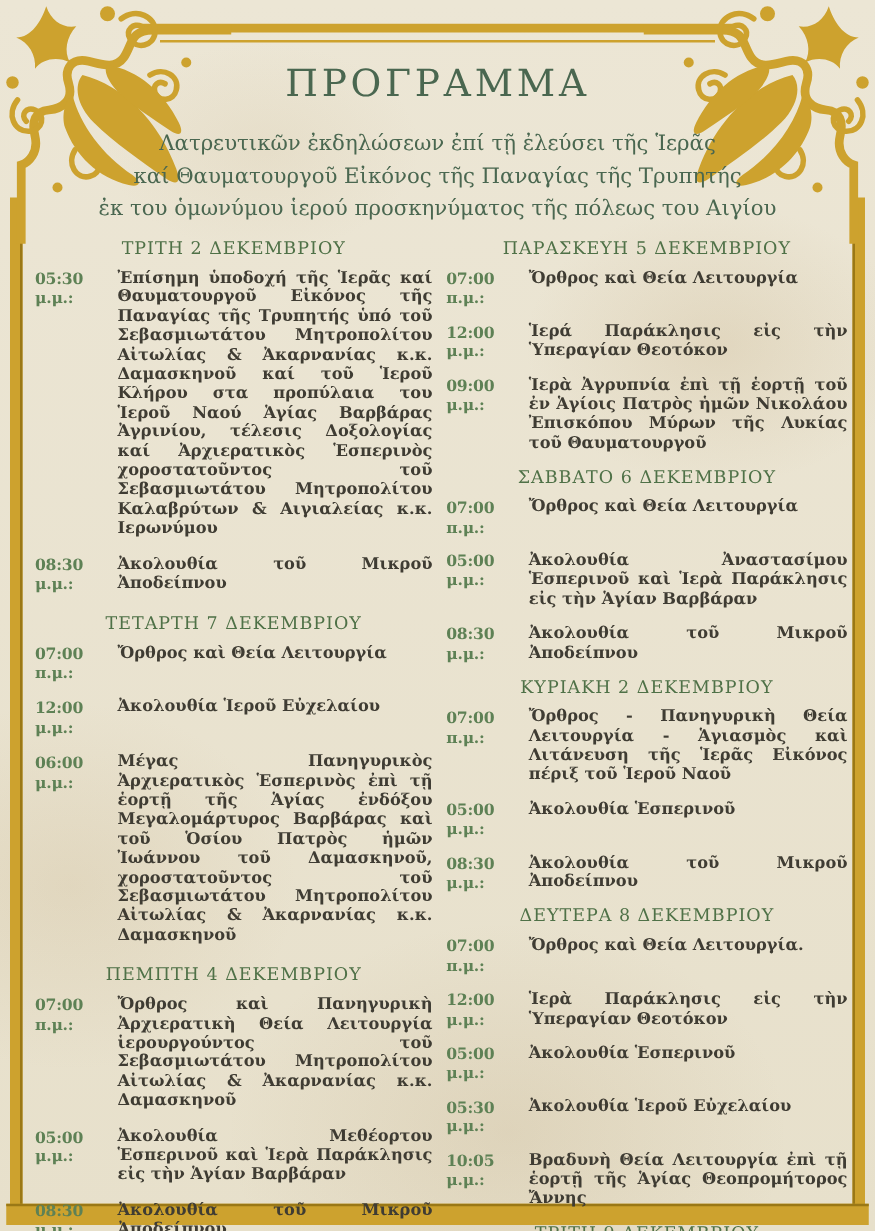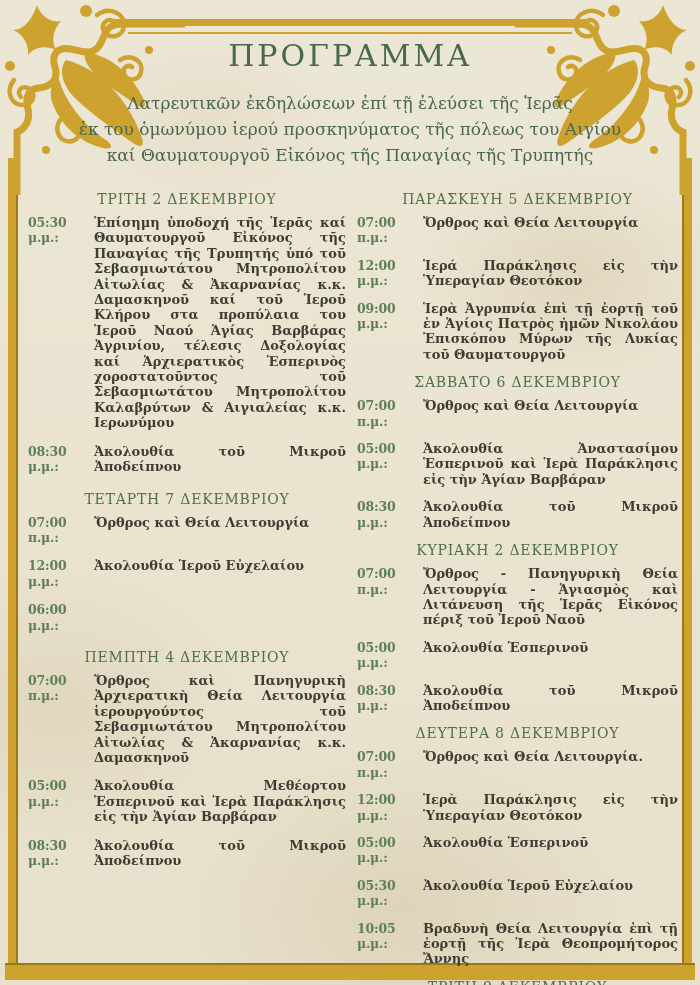--- a/index.html
+++ b/index.html
@@ -27,21 +27,21 @@
   .frame-top-thick{position:absolute;left:112px;right:112px;top:19px;height:7px;background:var(--gold);}
   .frame-top-thin{position:absolute;left:128px;right:128px;top:32px;height:2px;background:var(--gold);}
   .frame-side{position:absolute;top:158px;bottom:20px;width:8px;background:var(--gold);}
   .frame-side.left{left:8px;border-right:2px solid var(--gold-dark);}
   .frame-side.right{right:8px;border-left:2px solid var(--gold-dark);}
   .frame-bottom{position:absolute;left:5px;right:5px;bottom:5px;height:15px;background:var(--gold);border-top:2px solid var(--gold-dark);}
   .corner{position:absolute;top:0;}
   .corner.tl{left:0;}
   .corner.tr{right:0;transform:scaleX(-1);}
   
-  .header{position:absolute;top:39px;left:0;right:0;text-align:center;}
+  .header{position:absolute;top:51px;left:0;right:0;text-align:center;}
   .title{
     margin:0;color:var(--green-title);font-size:30px;font-weight:normal;
     letter-spacing:3px;line-height:1.1;
   }
   .subtitle{margin-top:18px;}
   .subtitle-line{color:var(--green-title);font-size:17px;line-height:26px;}
   
   .col{position:absolute;top:191px;}
   .col-left{left:28px;width:318px;}
   .col-right{left:357px;width:321px;}
@@ -113,22 +113,22 @@
       <circle cx="10" cy="66" r="5"></circle>
       <circle cx="149" cy="50" r="4"></circle>
       <circle cx="46" cy="150" r="4"></circle>
     </g>
   </svg>
 
   <div class="header">
     <h1 class="title">ΠΡΟΓΡΑΜΜΑ</h1>
     <div class="subtitle">
         <div class="subtitle-line">Λατρευτικῶν ἐκδηλώσεων ἐπί τῇ ἐλεύσει τῆς Ἱερᾶς</div>
+        <div class="subtitle-line">καί Θαυματουργοῦ Εἰκόνος τῆς Παναγίας τῆς Τρυπητής</div>
         <div class="subtitle-line">ἐκ του ὁμωνύμου ἱερού προσκηνύματος τῆς πόλεως του Αιγίου</div>
-        <div class="subtitle-line">καί Θαυματουργοῦ Εἰκόνος τῆς Παναγίας τῆς Τρυπητής</div>
       </div>
   </div>
 
   <div class="col col-left">
       <div class="section">
         <div class="section-header">ΤΡΙΤΗ 2 ΔΕΚΕΜΒΡΙΟΥ</div>
         <div class="entry">
           <div class="entry-time">05:30 μ.μ.:</div>
           <div class="entry-text">Ἐπίσημη ὑποδοχή τῆς Ἱερᾶς καί Θαυματουργοῦ Εἰκόνος τῆς Παναγίας τῆς Τρυπητής ὑπό τοῦ Σεβασμιωτάτου Μητροπολίτου Αἰτωλίας &amp; Ἀκαρνανίας κ.κ. Δαμασκηνοῦ καί τοῦ Ἱεροῦ Κλήρου στα προπύλαια του Ἱεροῦ Ναού Ἁγίας Βαρβάρας Ἀγρινίου, τέλεσις Δοξολογίας καί Ἀρχιερατικὸς Ἑσπερινὸς χοροστατοῦντος τοῦ Σεβασμιωτάτου Μητροπολίτου Καλαβρύτων &amp; Αιγιαλείας κ.κ. Ιερωνύμου</div>
         </div>
@@ -142,20 +142,21 @@
         <div class="entry">
           <div class="entry-time">07:00 π.μ.:</div>
           <div class="entry-text">Ὄρθρος καὶ Θεία Λειτουργία</div>
         </div>
         <div class="entry">
           <div class="entry-time">12:00 μ.μ.:</div>
           <div class="entry-text">Ἀκολουθία Ἱεροῦ Εὐχελαίου</div>
         </div>
         <div class="entry">
           <div class="entry-time">06:00 μ.μ.:</div>
+          <div class="entry-text">Μέγας Πανηγυρικὸς Ἀρχιερατικὸς Ἑσπερινὸς ἐπὶ τῇ ἑορτῇ τῆς Ἁγίας ἐνδόξου Μεγαλομάρτυρος Βαρβάρας καὶ τοῦ Ὁσίου Πατρὸς ἡμῶν Ἰωάννου τοῦ Δαμασκηνοῦ, χοροστατοῦντος τοῦ Σεβασμιωτάτου Μητροπολίτου Αἰτωλίας &amp; Ἀκαρνανίας κ.κ. Δαμασκηνοῦ</div>
         </div>
       </div>
       <div class="section">
         <div class="section-header">ΠΕΜΠΤΗ 4 ΔΕΚΕΜΒΡΙΟΥ</div>
         <div class="entry">
           <div class="entry-time">07:00 π.μ.:</div>
           <div class="entry-text">Ὄρθρος καὶ Πανηγυρικὴ Ἀρχιερατικὴ Θεία Λειτουργία ἱερουργούντος τοῦ Σεβασμιωτάτου Μητροπολίτου Αἰτωλίας &amp; Ἀκαρνανίας κ.κ. Δαμασκηνοῦ</div>
         </div>
         <div class="entry">
           <div class="entry-time">05:00 μ.μ.:</div>
@@ -226,21 +227,21 @@
         <div class="entry">
           <div class="entry-time">05:00 μ.μ.:</div>
           <div class="entry-text">Ἀκολουθία Ἑσπερινοῦ</div>
         </div>
         <div class="entry">
           <div class="entry-time">05:30 μ.μ.:</div>
           <div class="entry-text">Ἀκολουθία Ἱεροῦ Εὐχελαίου</div>
         </div>
         <div class="entry">
           <div class="entry-time">10:05 μ.μ.:</div>
-          <div class="entry-text">Βραδυνὴ Θεία Λειτουργία ἐπὶ τῇ ἑορτῇ τῆς Ἱερὰ Θεοπρομήτορος Ἄννης</div>
+          <div class="entry-text">Βραδυνὴ Θεία Λειτουργία ἐπὶ τῇ ἑορτῇ τῆς Ἁγίας Θεοπρομήτορος Ἄννης</div>
         </div>
       </div>
       <div class="section">
         <div class="section-header">ΤΡΙΤΗ 9 ΔΕΚΕΜΒΡΙΟΥ</div>
       </div>
     </div>
 
 </div>
 
 </body></html>

